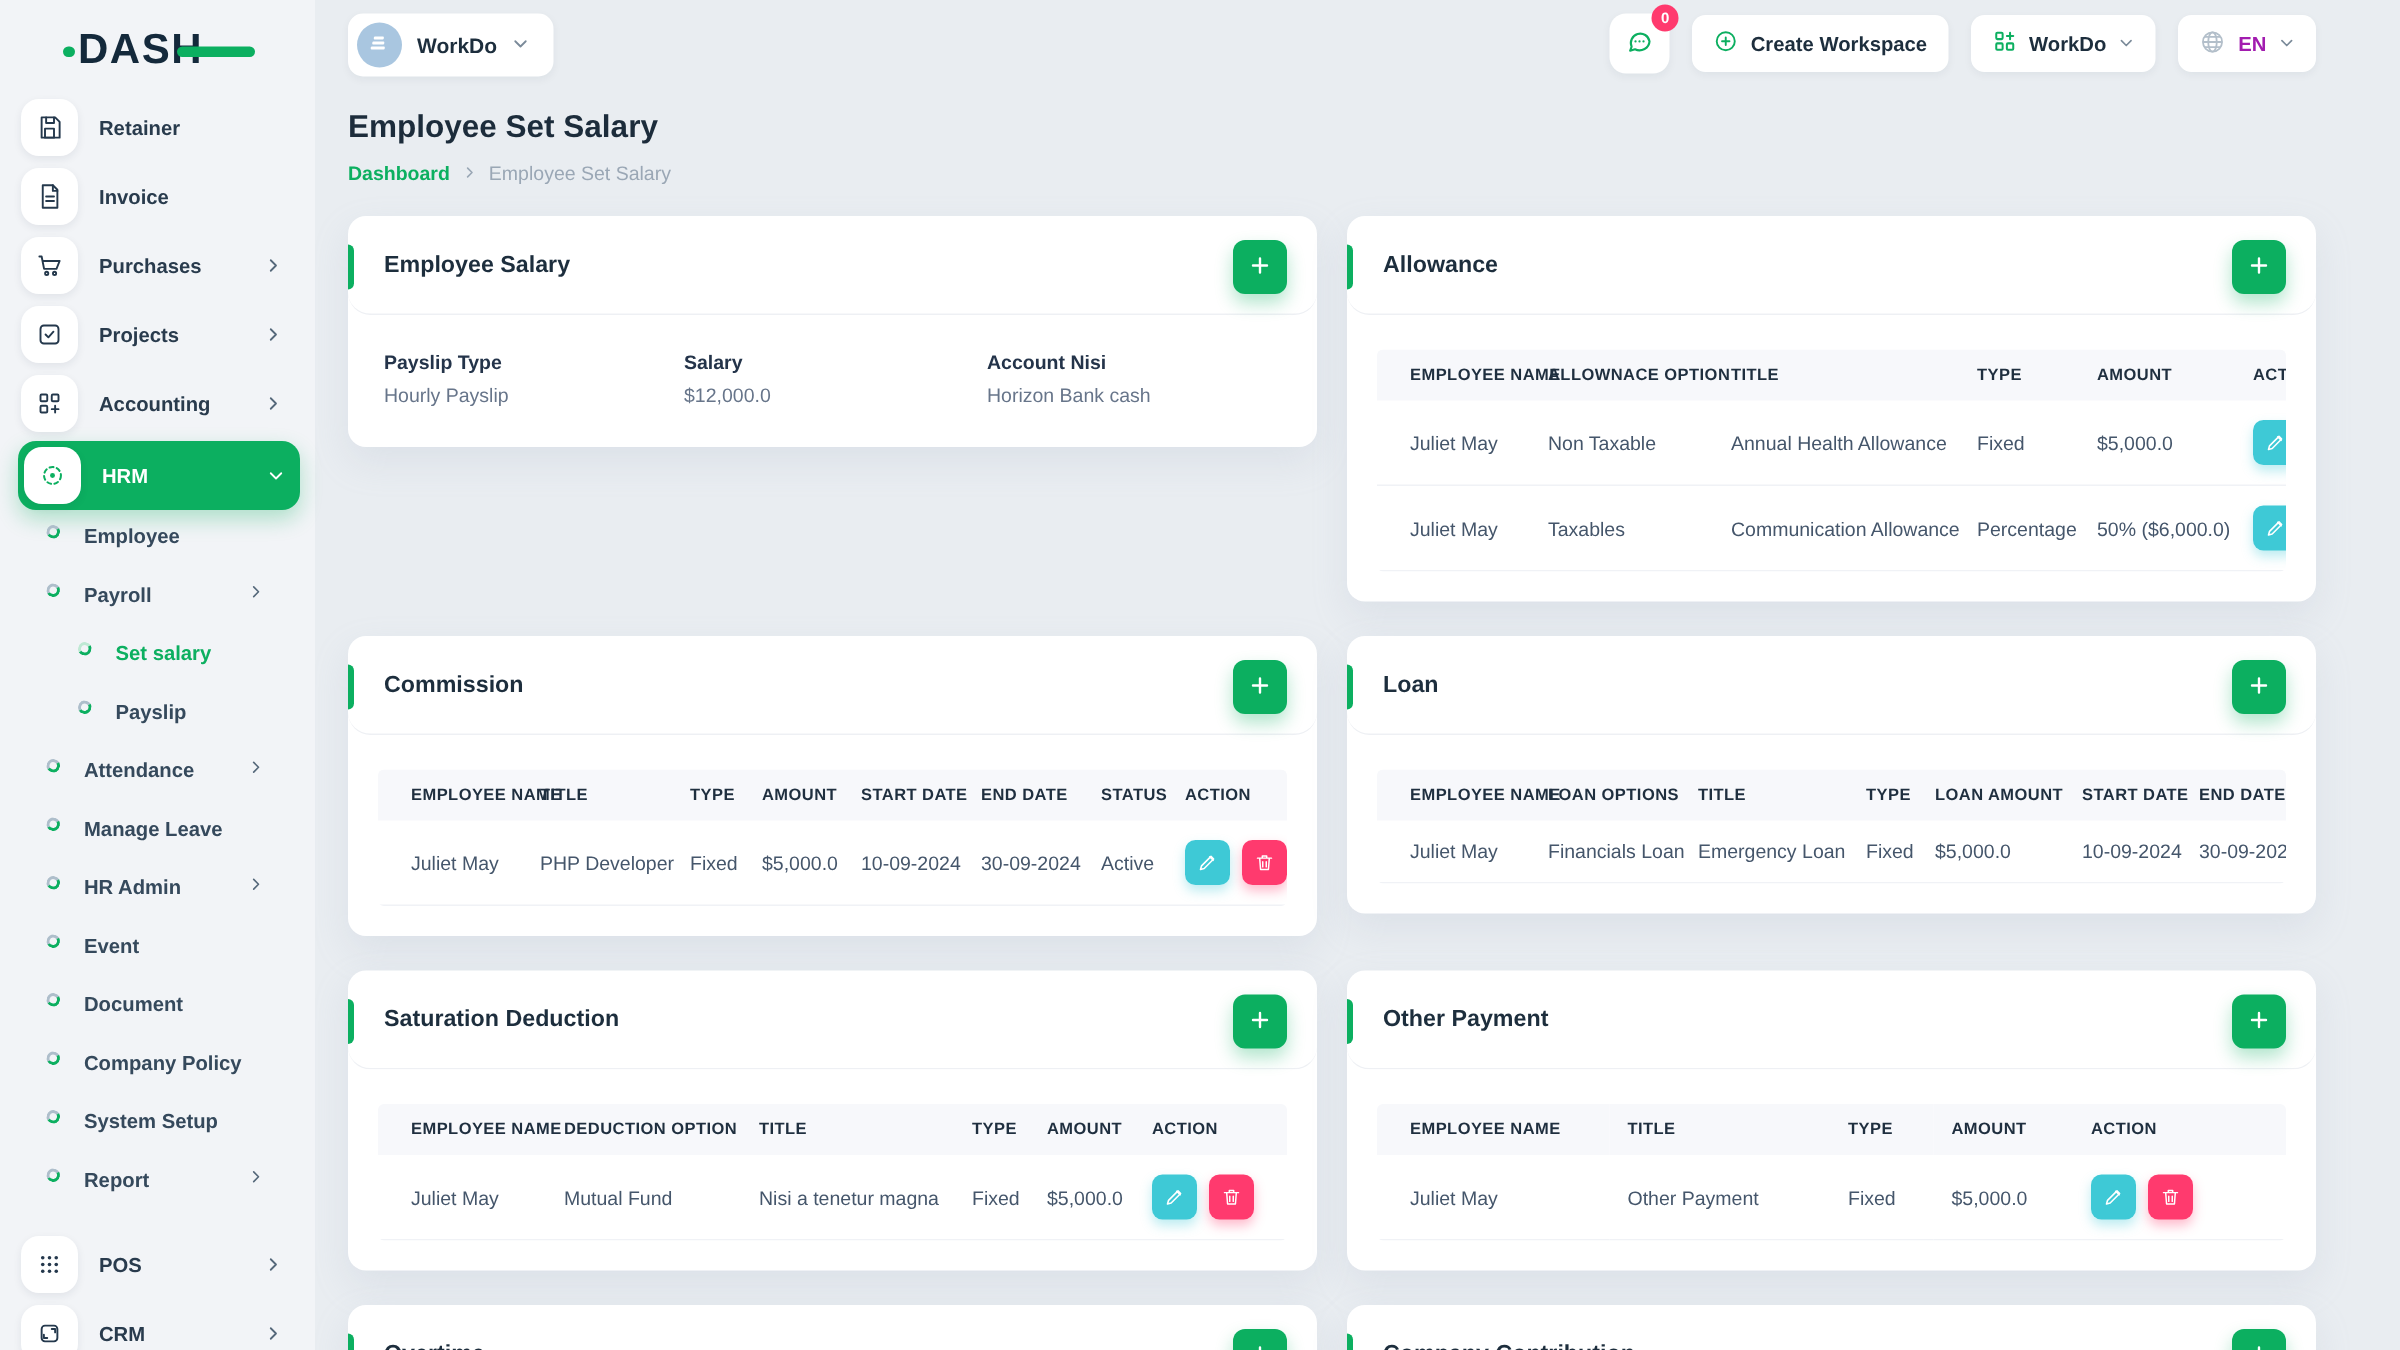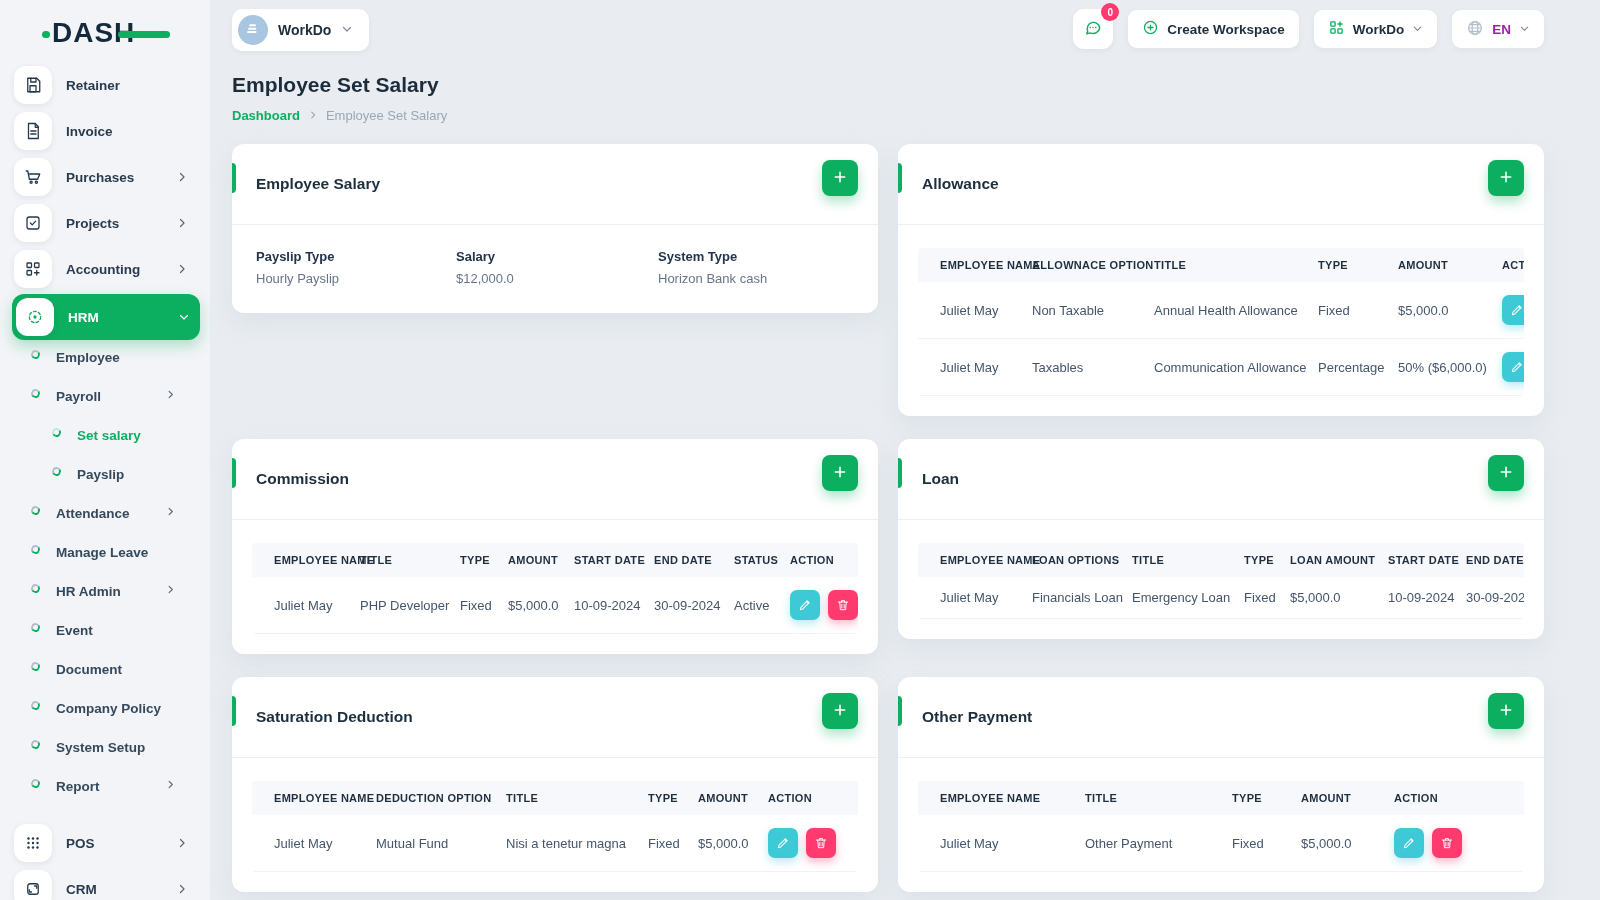--- a/index.html
+++ b/index.html
@@ -59,21 +59,21 @@
   .lang-code { color:#a21caf; font-weight:700; font-size:13.5px; }
   
   .page-head { margin-top:14px; }
   .page-title { font-size:21px; font-weight:700; color:#1c2c3b; line-height:26px; }
   .breadcrumb { display:flex; align-items:center; gap:8px; margin-top:10px; font-size:13px; }
   .crumb-link { color:#0caf60; font-weight:600; cursor:pointer; }
   .crumb-current { color:#9aa7b5; }
   
   .grid { margin-top:21px; display:grid; grid-template-columns:1fr 1fr; column-gap:20px; row-gap:23px; align-items:start; }
   .card { background:#fff; border-radius:12px; box-shadow:0 10px 24px rgba(160,174,192,.18); overflow:hidden; }
-  .card-header { position:relative; height:81px; display:flex; align-items:center; padding:0 24px; border-bottom:1px solid #eef0f4; }
+  .card-header { position:relative; height:66px; display:flex; align-items:center; padding:0 24px; border-bottom:1px solid #eef0f4;border-radius:15px; }
   .accent { position:absolute; left:0; top:19px; width:4px; height:30px; background:#0caf60; border-radius:0 4px 4px 0; }
   .card-title { font-size:15.5px; font-weight:700; color:#1d2e3d; }
   .add-btn {
     position:absolute; right:20px; top:16px; width:36px; height:36px; border-radius:8px;
     background:#0caf60; border:none; display:flex; align-items:center; justify-content:center;
     cursor:pointer; box-shadow:0 6px 12px rgba(12,175,96,.32);
   }
   .salary-body { padding:24px 24px 27px; display:grid; grid-template-columns:200px 202px 1fr; }
   .f-label { font-size:13px; font-weight:700; color:#24344a; margin-bottom:7px; }
   .f-value { font-size:13px; color:#67758a; }
@@ -413,21 +413,21 @@
       <div class="salary-body">
         <div>
           <div class="f-label">Payslip Type</div>
           <div class="f-value">Hourly Payslip</div>
         </div>
         <div>
           <div class="f-label">Salary</div>
           <div class="f-value">$12,000.0</div>
         </div>
         <div>
-          <div class="f-label">System Type</div>
+          <div class="f-label">Account Nisi</div>
           <div class="f-value">Horizon Bank cash</div>
         </div>
       </div>
     </section>
 
     <section class="card">
       <div class="card-header">
         <span class="accent"></span>
         <h3 class="card-title">Allowance</h3>
         <button class="add-btn">

